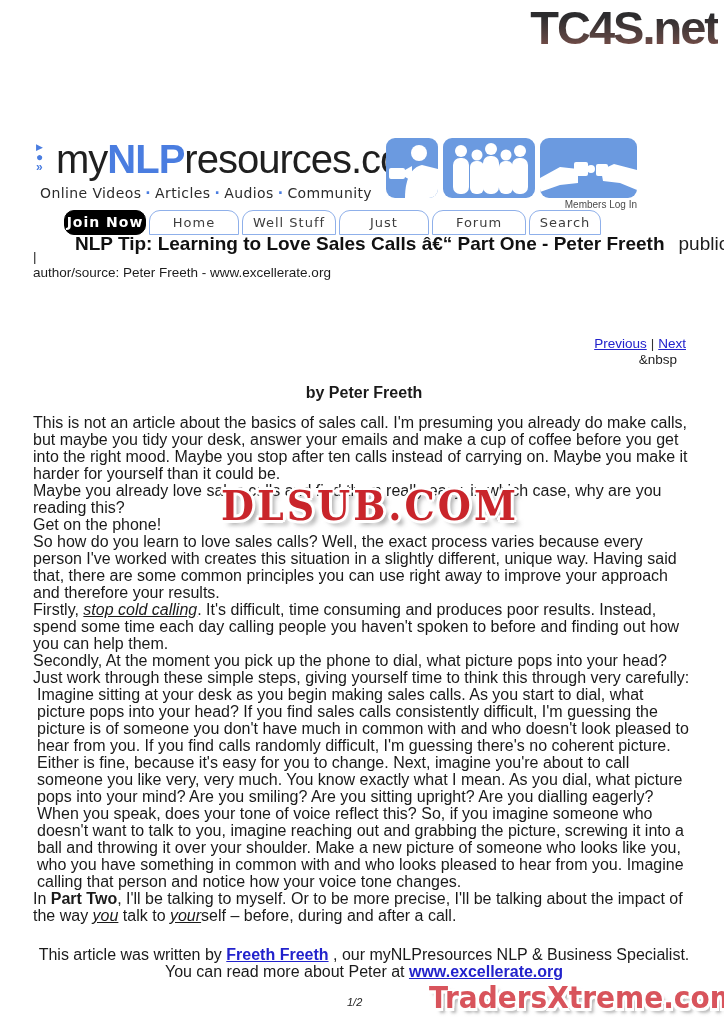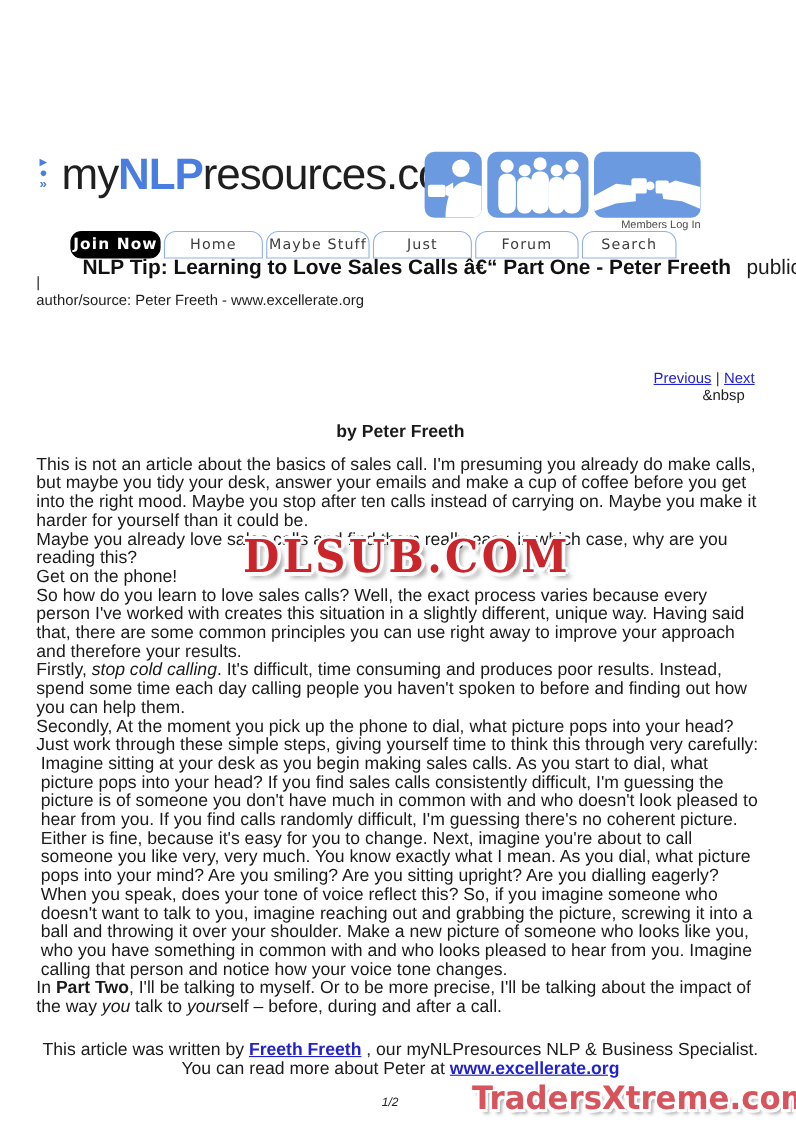--- a/index.html
+++ b/index.html
@@ -46,21 +46,21 @@
   .tab {
     height:25px; line-height:23px; text-align:center; background:#fff;
     border:1px solid #8fb0ea; border-radius:11px 11px 0 0;
     font-size:13px; color:#3d3d3d; letter-spacing:1px; cursor:pointer;
     font-family:"DejaVu Sans", sans-serif;
   }
   .tab.active {
     background:#000; color:#fff; font-weight:bold; border-color:#000;
     border-radius:10px; letter-spacing:1px; font-size:14px;
   }
-  .w1{width:82px;} .w2{width:90px;} .w3{width:94px;} .w4{width:90px;} .w5{width:94px;} .w6{width:86px;}
+  .w1{width:82px;} .w2{width:90px;} .w3{width:94px;} .w4{width:90px;} .w5{width:94px;} .w6{width:72px;}
 
   
   .title-line { position:absolute; left:75px; top:233px; width:645px; font-size:19px; white-space:nowrap; }
   .title-line .ttl { font-weight:bold; color:#111; }
   .title-line .pub { margin-left:14px; color:#1c1c1c; }
   .pipe-line { position:absolute; left:33px; top:249px; font-size:13.5px; }
   .author-line { position:absolute; left:33px; top:265px; font-size:13.5px; }
 
   
   .pager { position:absolute; right:38px; top:336px; text-align:right; font-size:13.5px; }
@@ -68,21 +68,21 @@
   .pager .div { color:#333; margin:0 4px; }
   .pager .nbsp { margin-top:1px; padding-right:9px; color:#1c1c1c; }
 
   
   .article { position:absolute; left:33px; top:384px; width:662px; font-size:16px; line-height:17px; color:#1a1a1a; }
   .byline { text-align:center; font-weight:bold; margin:0 0 13px 0; }
   .article p { margin:0; }
   .mt-big { margin-top:27px; }
   .mt-mid { margin-top:14px; }
   .indent { padding-left:4px; }
-  .article em { font-style:italic; }
+  .article em { font-style:italic;text-decoration:underline; }
   .article strong { font-weight:bold; }
 
   
   .footnote { margin-top:22px; text-align:center; }
   .footnote a { color:#2222cc; font-weight:bold; text-decoration:underline; cursor:pointer; }
 
   .pagenum { position:absolute; left:347px; top:996px; font-size:11px; font-style:italic; color:#222; }
 
   
   .dlsub {
@@ -102,28 +102,32 @@
       -2px -2px 0 #fff, 2px -2px 0 #fff, -2px 2px 0 #fff, 2px 2px 0 #fff,
       0 -2px 0 #fff, 0 2px 0 #fff, -2px 0 0 #fff, 2px 0 0 #fff,
       4px 4px 3px rgba(120,120,120,0.55);
   }
 </style>
 </head>
 <body>
 
 <div class="page">
 
+  <div class="tc4s">TC4S.net</div>
 
   <div class="brand">
     <div class="brand-icons">
       <span class="tri">▶</span>
       <span class="dot">●</span>
       <span class="chev">»</span>
     </div>
     <div class="brand-title"><span>my</span><span class="nlp">NLP</span><span>resources.com</span></div>
+    <div class="brand-tagline">
+      <span>Online Videos</span><span class="sep">·</span><span>Articles</span><span class="sep">·</span><span>Audios</span><span class="sep">·</span><span>Community</span>
+    </div>
   </div>
 
   <div class="tiles">
     <div class="tile t1">
       <svg viewBox="0 0 52 60" xmlns="http://www.w3.org/2000/svg">
         <g fill="#ffffff">
           <circle cx="33" cy="15" r="8"></circle>
           <path d="M19 60 C19 40 26 29 36 27 L52 31 L52 60 Z"></path>
           <rect x="3" y="30" width="16" height="11" rx="2"></rect>
           <path d="M19 32 L26 28 L26 43 L19 39 Z"></path>
@@ -156,21 +160,21 @@
           <path d="M97 32 L74 26 L61 32 L63 43 L80 45 L97 52 Z"></path>
         </g>
       </svg>
     </div>
   </div>
   <a class="members">Members Log In</a>
 
   <div class="tabs">
     <div class="tab active w1">Join Now</div>
     <div class="tab w2">Home</div>
-    <div class="tab w3">Maybe Stuff</div>
+    <div class="tab w3">Well Stuff</div>
     <div class="tab w4">Just</div>
     <div class="tab w5">Forum</div>
     <div class="tab w6">Search</div>
   </div>
 
   <div class="title-line">
     <span class="ttl">NLP Tip: Learning to Love Sales Calls â€“ Part One - Peter Freeth</span><span class="pub">publication date: Apr 24, 2008</span>
   </div>
   <div class="pipe-line">|</div>
   <div class="author-line">author/source: Peter Freeth - www.excellerate.org</div>

